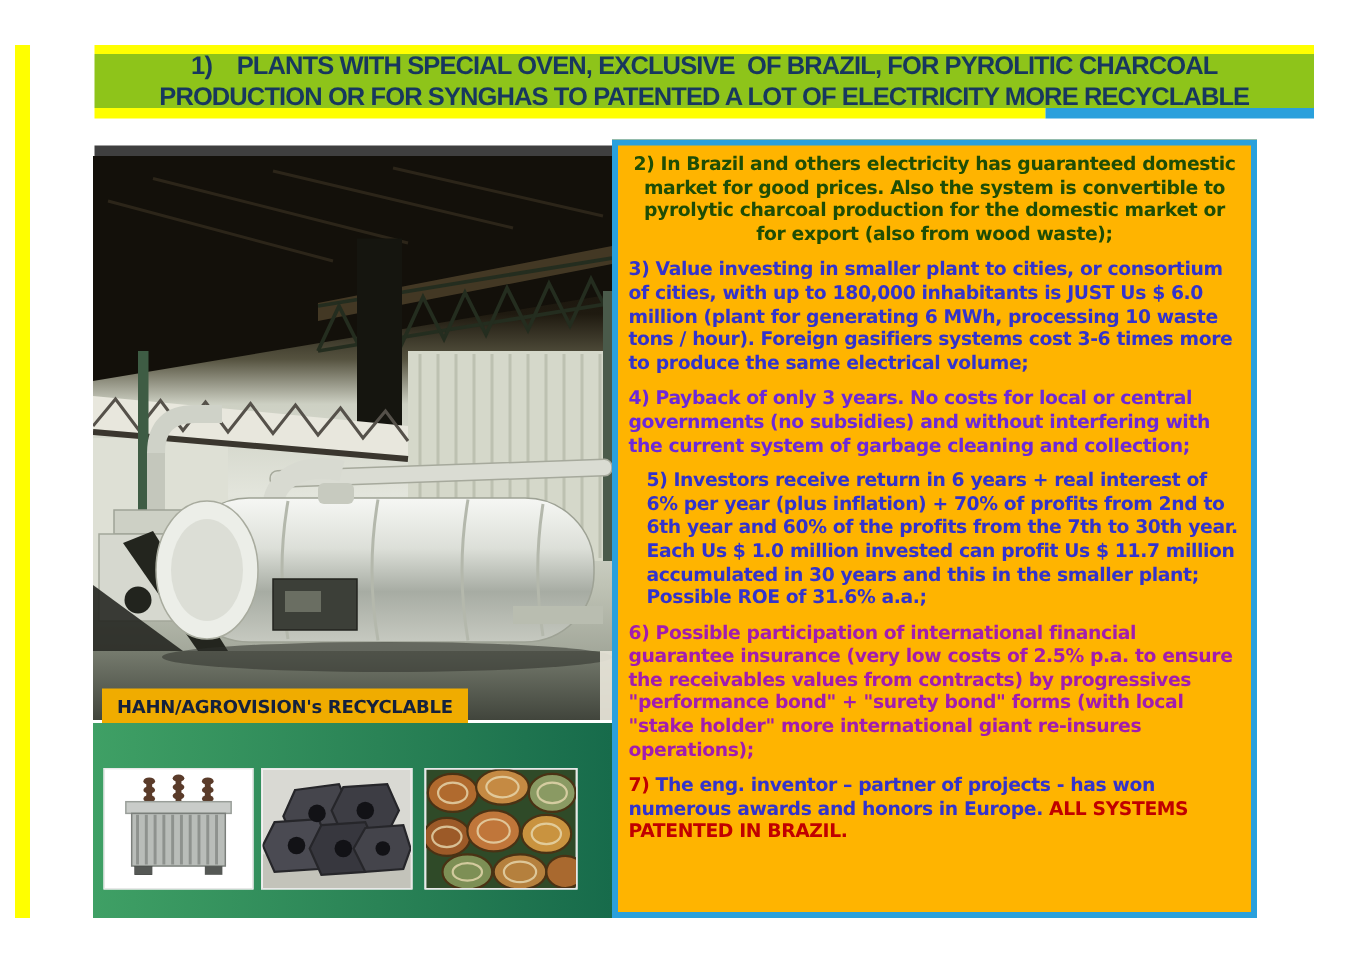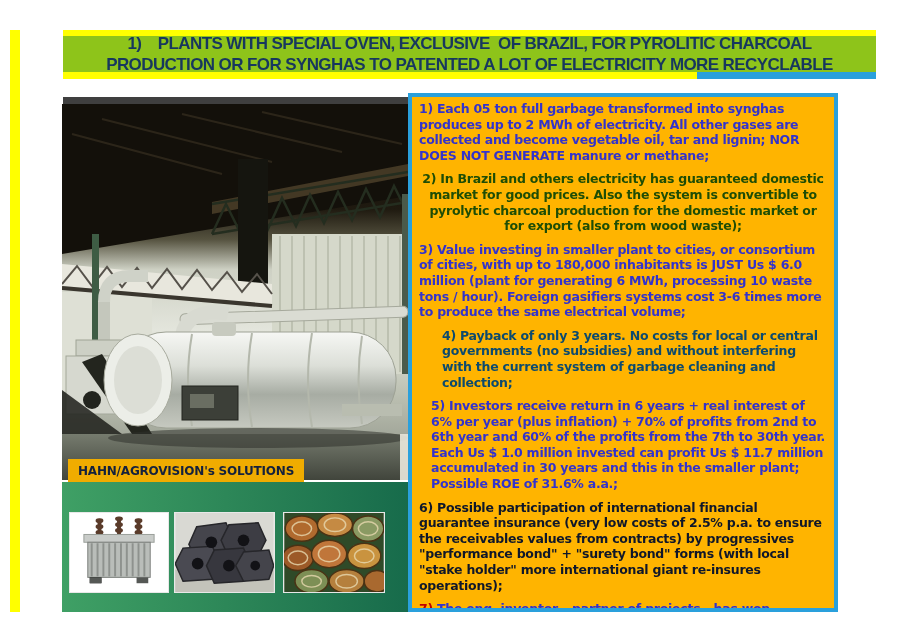--- a/index.html
+++ b/index.html
@@ -138,21 +138,21 @@
     <rect x="150" y="218" width="24" height="14" rx="4" fill="#c7cabf"></rect>
     <rect x="120" y="282" width="56" height="34" fill="#3c3f38" stroke="#23251f"></rect>
     <rect x="128" y="290" width="24" height="14" fill="#6a6e62"></rect>
     <rect x="280" y="300" width="60" height="12" fill="#b9bdb0"></rect>
     <rect x="0" y="330" width="346" height="46" fill="url(#floorGrad)"></rect>
     <ellipse cx="196" cy="334" rx="150" ry="10" fill="#2f322b" opacity="0.55"></ellipse>
     <rect x="338" y="330" width="8" height="46" fill="#ece9dd" opacity="0.9"></rect>
   </svg>
 </div>
 
-<div class="photo-label">HAHN/AGROVISION's SOLUTIONS</div>
+<div class="photo-label">HAHN/AGROVISION's RECYCLABLE</div>
 
 <div class="green-zone">
   <div class="thumb thumb-1">
     <svg viewBox="0 0 100 81">
       <rect width="100" height="81" fill="#ffffff"></rect>
       <g fill="#5a3b2a">
         <rect x="28" y="6" width="4" height="18"></rect>
           <rect x="48" y="4" width="4" height="20"></rect>
           <rect x="68" y="6" width="4" height="18"></rect>
         <ellipse cx="30" cy="8" rx="4" ry="2.5"></ellipse>
@@ -226,20 +226,19 @@
         <ellipse cx="46" cy="42" rx="11" ry="8"></ellipse>
           <ellipse cx="82" cy="44" rx="10" ry="7"></ellipse>
         <ellipse cx="28" cy="70" rx="10" ry="6"></ellipse>
           <ellipse cx="64" cy="70" rx="11" ry="7"></ellipse>
       </g>
     </svg>
   </div>
 </div>
 
 <div class="panel">
-  <div class="pt" style="color: rgb(51, 51, 204);">1) Each 05 ton full garbage transformed into synghas produces up to 2 MWh of electricity.  All other gases are collected and become vegetable oil, tar and lignin; NOR DOES NOT GENERATE manure  or methane;</div>
   <div class="pt" style="color: rgb(30, 77, 5); text-align: center;">2) In Brazil and others electricity  has guaranteed domestic market  for good prices. Also the system is convertible to pyrolytic charcoal production for the domestic market or for export (also from wood waste);</div>
   <div class="pt" style="color: rgb(51, 51, 204);">3) Value investing in smaller plant to cities,  or consortium of cities, with up to 180,000 inhabitants is JUST Us $ 6.0 million  (plant for generating 6 MWh, processing 10  waste tons / hour). Foreign gasifiers systems cost 3-6 times more to produce the same electrical volume;</div>
-  <div class="pt" style="color: #0c4a6e; margin-left: 23px;">4) Payback of only 3 years. No costs for local  or central governments  (no subsidies) and without interfering with the current system of garbage cleaning  and collection;</div>
+  <div class="pt" style="color: #6d28d9;">4) Payback of only 3 years. No costs for local  or central governments  (no subsidies) and without interfering with the current system of garbage cleaning  and collection;</div>
   <div class="pt" style="color: rgb(51, 51, 204); margin-left: 12px;">5) Investors receive return in 6 years + real interest of 6% per year (plus inflation)  + 70% of profits from 2nd to 6th year and 60% of the profits from the 7th to 30th year. Each Us $ 1.0 million  invested can profit Us $ 11.7 million  accumulated in 30 years and this  in the smaller plant; Possible ROE of 31.6% a.a.;</div>
-  <div class="pt" style="color: #0f172a;">6) Possible participation  of international  financial  guarantee insurance  (very low costs  of 2.5% p.a. to ensure the receivables values from contracts) by progressives "performance bond" + "surety bond" forms (with local  "stake holder" more international  giant re-insures operations);</div>
+  <div class="pt" style="color: #a21caf;">6) Possible participation  of international  financial  guarantee insurance  (very low costs  of 2.5% p.a. to ensure the receivables values from contracts) by progressives "performance bond" + "surety bond" forms (with local  "stake holder" more international  giant re-insures operations);</div>
   <div class="pt"><span style="color: rgb(192, 0, 0);">7) </span><span style="color: rgb(51, 51, 204);">The eng. inventor – partner of projects - has won numerous awards and honors in Europe.  </span><span class="tail-red" style="color: rgb(192, 0, 0);">ALL SYSTEMS PATENTED IN BRAZIL.</span></div>
 </div>
 
 </body></html>

